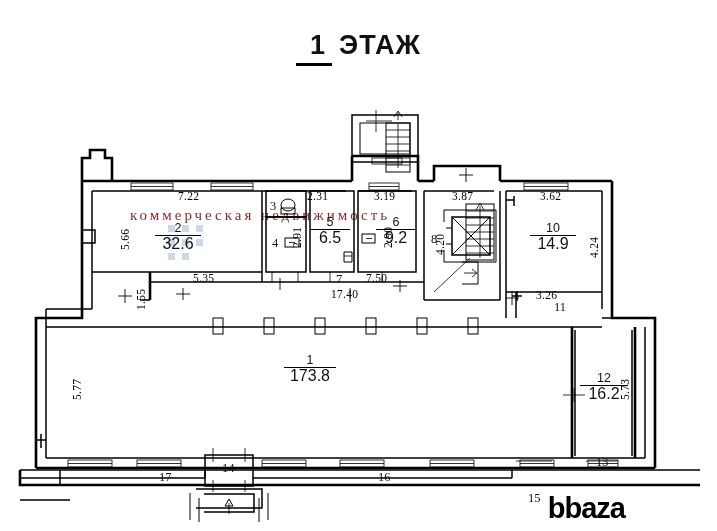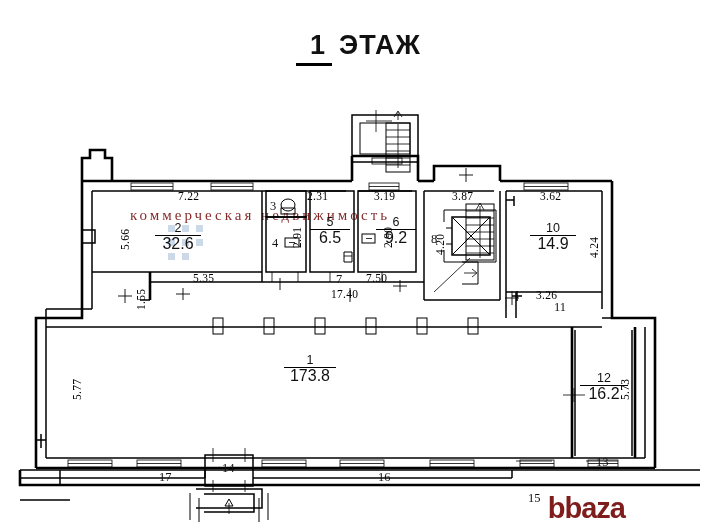--- a/index.html
+++ b/index.html
@@ -17,21 +17,21 @@
   .roombox{position:absolute;text-align:center;}
   .roombox .num{font-size:12.5px;line-height:1.05;}
   .roombox .ar{font-size:16px;line-height:1.05;border-top:1.3px solid #000;padding-top:0px;}
   .plainno{position:absolute;font-size:12.5px;font-family:"Liberation Serif",serif;}
   
   .wm{position:absolute;pointer-events:none;user-select:none;}
   #wm-main{left:130px;top:205px;width:420px;height:105px;opacity:.95;}
   #wm-main .wm-t1{font-family:"Liberation Serif",serif;font-size:62px;color:#b9c9df;letter-spacing:4px;font-weight:400;}
   #wm-main .wm-t2{font-family:"Liberation Serif",serif;font-size:15px;color:#7f1d1d;letter-spacing:3px;margin-top:2px;}
   #wm-sq{position:absolute;left:168px;top:225px;}
-  #wm-bbaza{position:absolute;right:8px;bottom:6px;font-family:"Liberation Sans",sans-serif;font-size:29px;font-weight:bold;color:#7f1d1d;letter-spacing:-1px;}
+  #wm-bbaza{position:absolute;right:8px;bottom:6px;font-family:"Liberation Sans",sans-serif;font-size:29px;font-weight:bold;color:#000000;letter-spacing:-1px;}
 </style>
 </head>
 <body>
 
 <div id="plan">
 
   <div class="ttl">
     <span class="ttl-inner">
       <span class="ttl-num">1</span><span>ЭТАЖ</span>
     </span>

